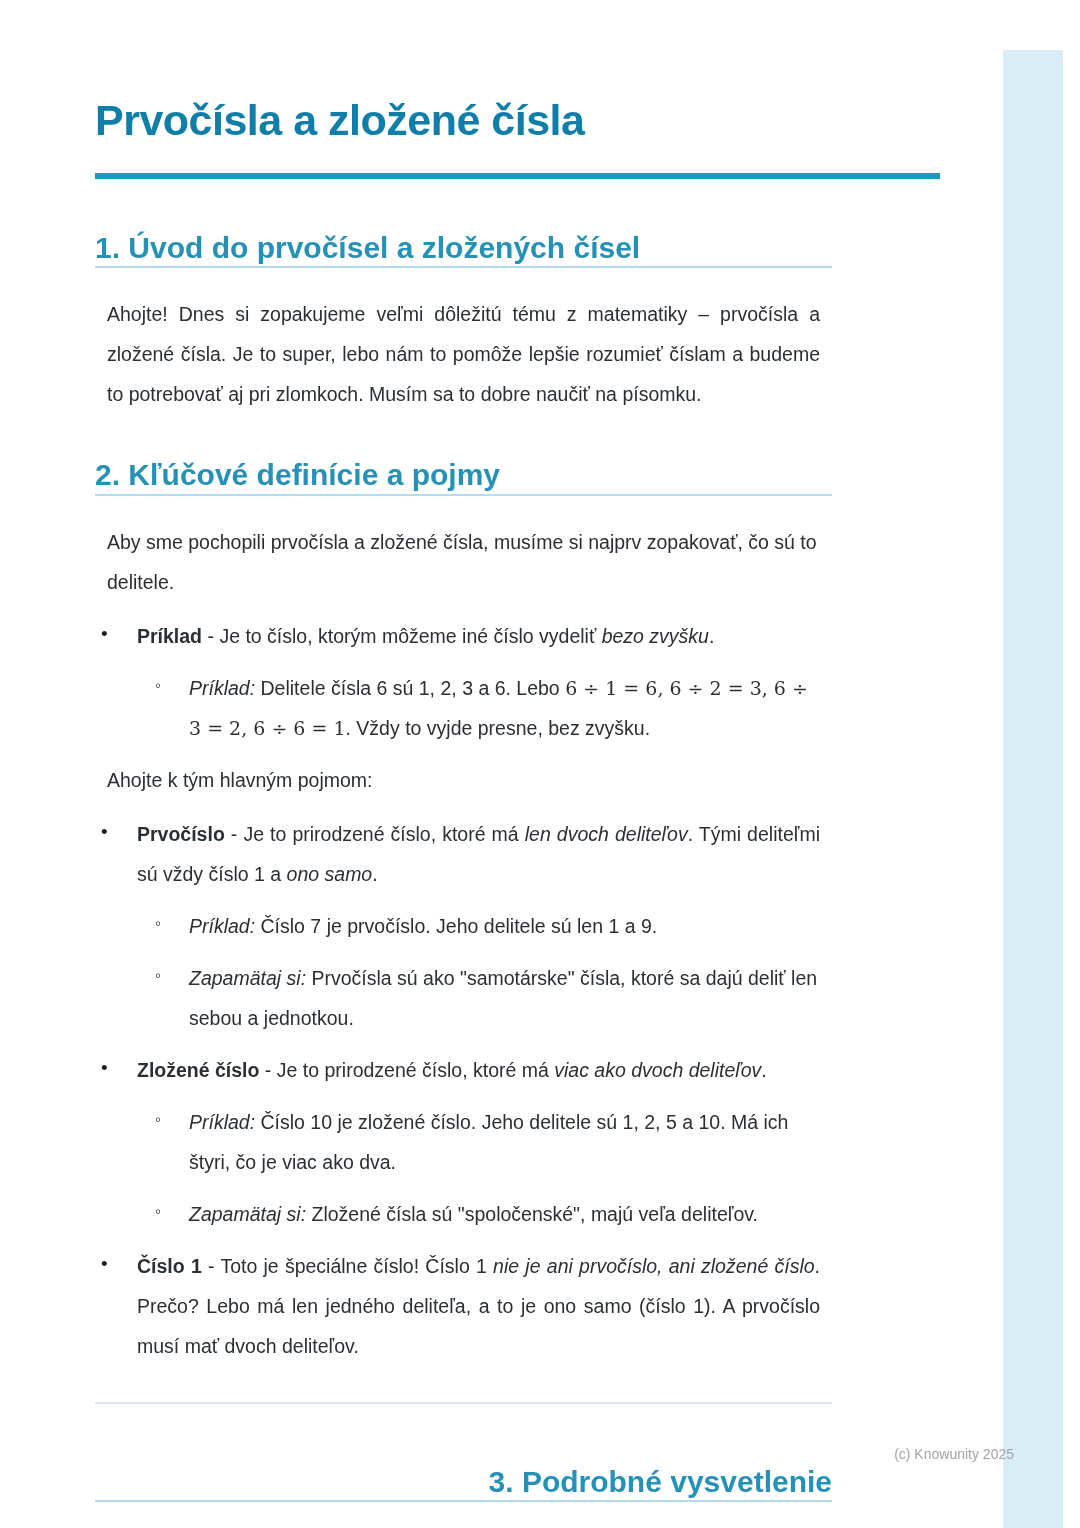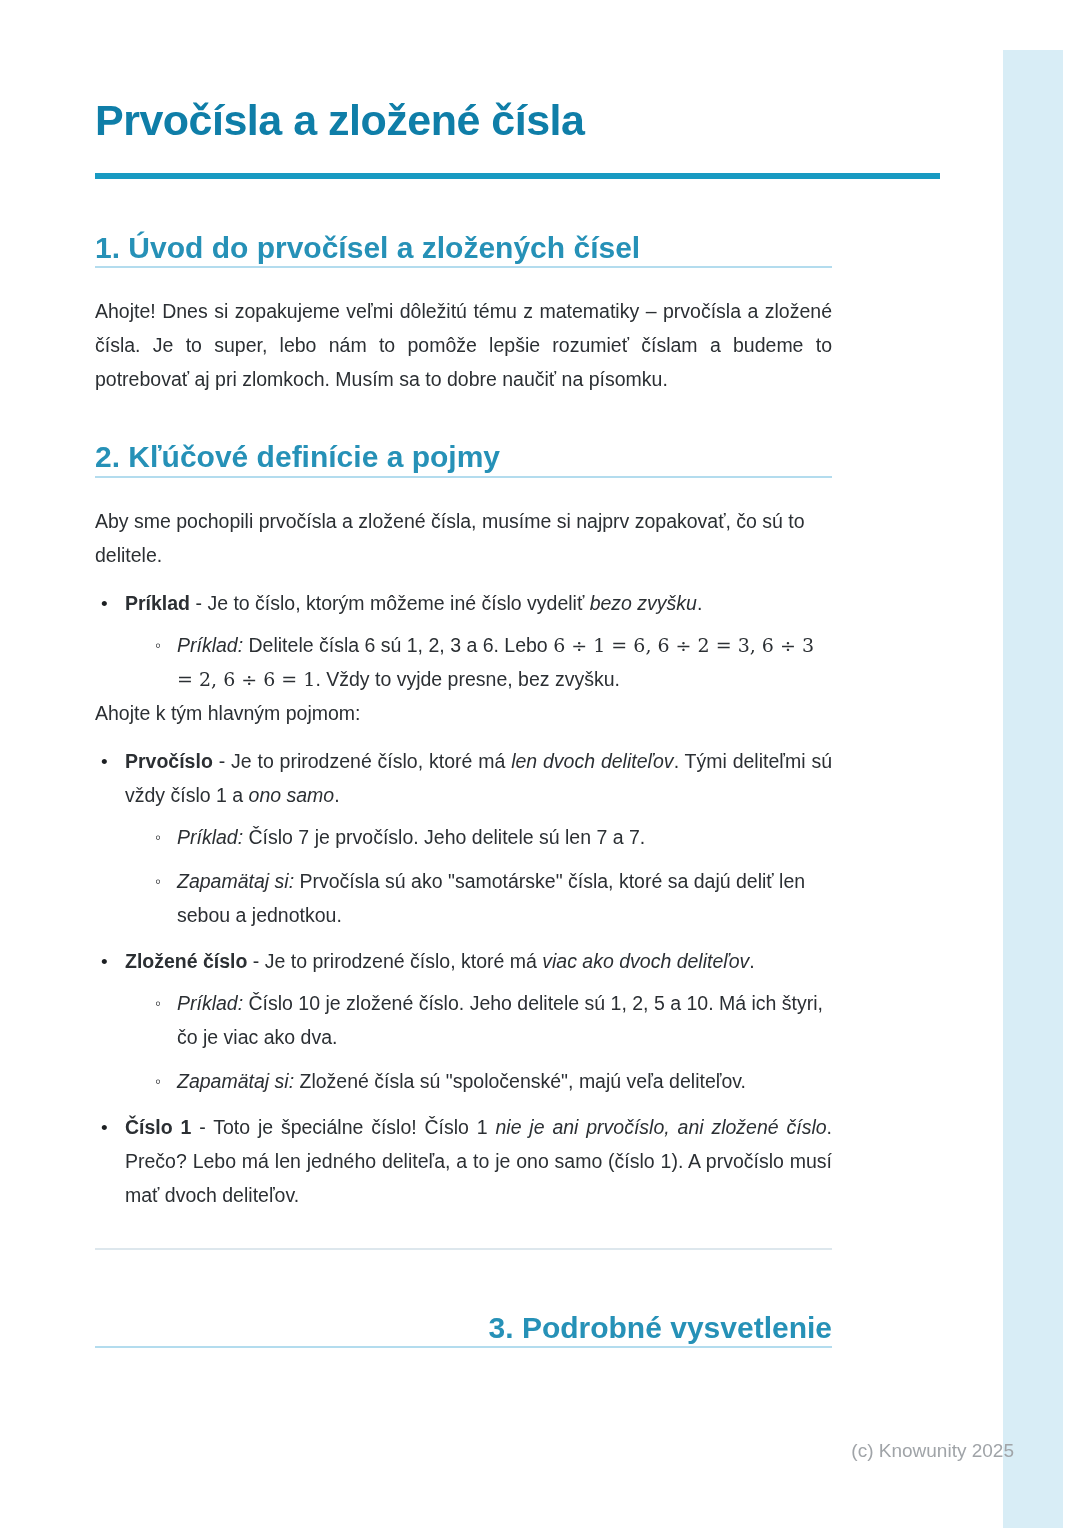--- a/index.html
+++ b/index.html
@@ -30,21 +30,21 @@
   }
   h2{
     font-size:30px;line-height:1.25;font-weight:700;
     color:#2691b7;
     margin:0 0 26px;
     border-bottom:2px solid #b3dcee;
   }
   section.sec2 h2{margin-top:42px;}
   section.sec3 h2{margin-top:59px;text-align:right;}
   p.body{
-    font-size:19.5px;line-height:34px;margin:0;
+    font-size:19.5px;line-height:40px;margin:12px;
   }
   .just{text-align:justify;}
   .between{margin-top:18px;}
   ul{list-style:none;margin:14px 0 0;padding:0;}
   ul.lvl1 > li{position:relative;padding-left:30px;margin-top:12px;}
   ul.lvl2{margin:8px 0 0;padding-left:30px;}
   ul.lvl2 > li{position:relative;padding-left:22px;margin-top:10px;}
   ul.lvl2 > li:first-child{margin-top:2px;}
   .mk{
     position:absolute;left:6px;top:0;
@@ -52,21 +52,21 @@
   }
   ul.lvl2 .mk{left:0;font-size:17px;}
   .b{font-weight:700;}
   .it{font-style:italic;}
   .math{font-family:"DejaVu Serif", serif;font-size:19px;}
   .divider{
     height:2px;background:#dde7ed;margin:36px 0 0;width:737px;
   }
   .watermark{
     position:absolute;right:66px;bottom:66px;
-    font-size:19px;color:#a0a4a8;
+    font-size:14px;color:#a0a4a8;
   }
 </style>
 </head>
 <body>
 
 <div class="page">
 
   <div class="stripe"></div>
 
   <div class="content">
@@ -99,21 +99,21 @@
       <p class="body between">Ahojte k tým hlavným pojmom:</p>
 
       <ul class="lvl1">
 
         <li>
           <span class="mk">•</span>
           <p class="body just"><span class="b">Prvočíslo</span><span> - Je to prirodzené číslo, ktoré má </span><span class="it">len dvoch deliteľov</span><span>. Tými deliteľmi sú vždy číslo 1 a </span><span class="it">ono samo</span><span>.</span></p>
           <ul class="lvl2">
             <li>
               <span class="mk">◦</span>
-              <p class="body"><span class="it">Príklad:</span><span> Číslo 7 je prvočíslo. Jeho delitele sú len 7 a 7.</span></p>
+              <p class="body"><span class="it">Príklad:</span><span> Číslo 7 je prvočíslo. Jeho delitele sú len 1 a 9.</span></p>
             </li>
             <li>
               <span class="mk">◦</span>
               <p class="body"><span class="it">Zapamätaj si:</span><span> Prvočísla sú ako "samotárske" čísla, ktoré sa dajú deliť len sebou a jednotkou.</span></p>
             </li>
           </ul>
         </li>
 
         <li>
           <span class="mk">•</span>

